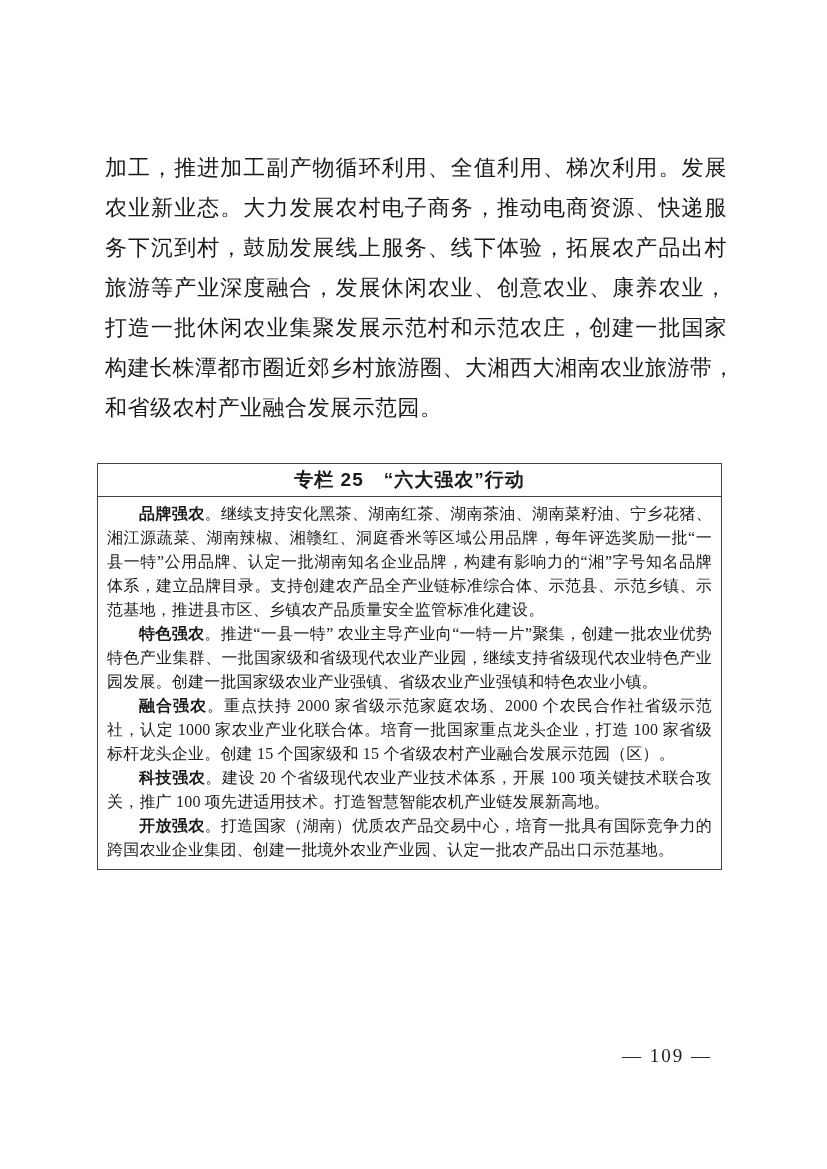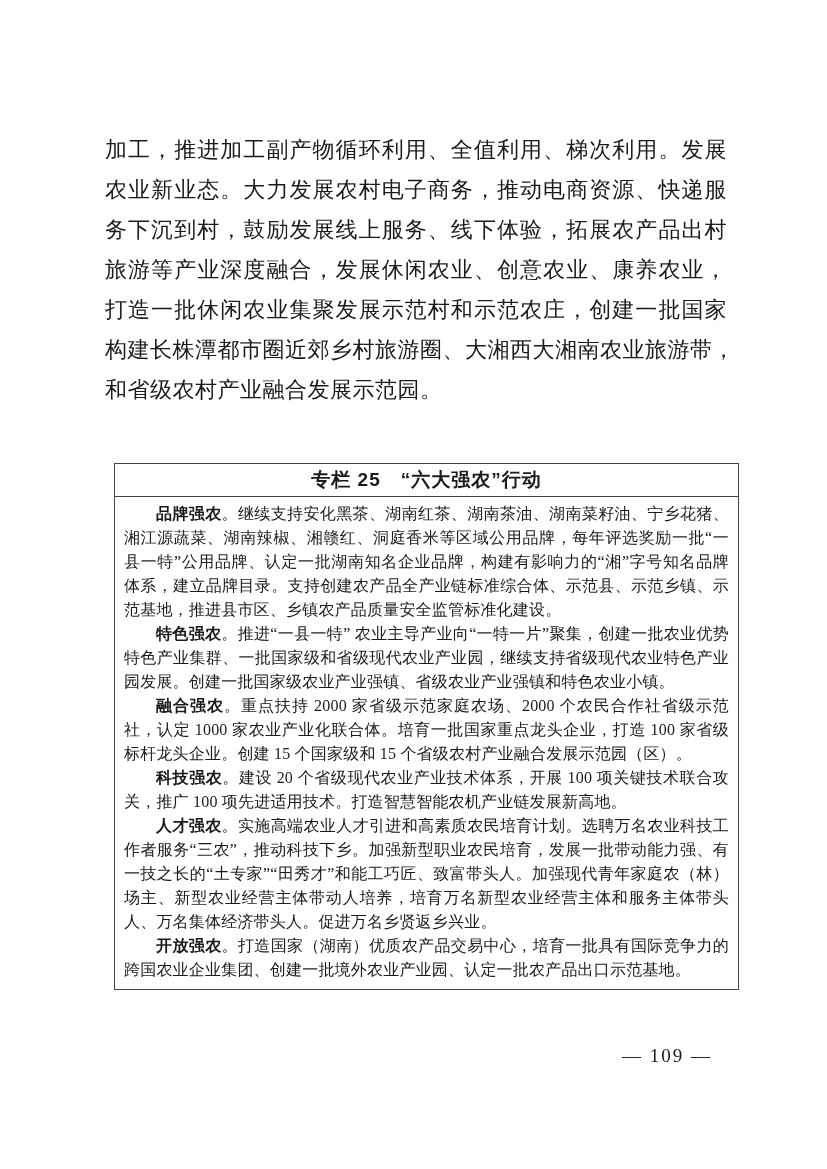--- a/index.html
+++ b/index.html
@@ -12,40 +12,39 @@
     position: relative;
     width: 827px;
     height: 1169px;
     background: #ffffff;
     overflow: hidden;
   }
   
   .body-text {
     position: absolute;
     left: 105px;
-    top: 132px;
+    top: 148px;
     width: 622px;
-    font-family: Liberation Mono, monospace;
   }
   .body-line {
     font-size: 22px;
     line-height: 40px;
     height: 40px;
     letter-spacing: 0.5px;
     text-align: justify;
     text-align-last: justify;
     white-space: nowrap;
   }
   .body-line:last-child {
     text-align-last: left;
   }
   
   .column-box {
     position: absolute;
-    left: 114px;
+    left: 97px;
     top: 463px;
     width: 625px;
     border: 1px solid #444;
     background: #ffffff;
   }
   .column-header {
     border-bottom: 1px solid #444;
     text-align: center;
     font-family: "Liberation Sans", "DejaVu Sans", sans-serif;
     font-weight: bold;
@@ -95,20 +94,19 @@
     <div class="body-line">和省级农村产业融合发展示范园。</div>
   </div>
 
   <div class="column-box">
     <div class="column-header">专栏 25　“六大强农”行动</div>
     <div class="column-body">
       <p><span class="term">品牌强农</span><span>。继续支持安化黑茶、湖南红茶、湖南茶油、湖南菜籽油、宁乡花猪、湘江源蔬菜、湖南辣椒、湘赣红、洞庭香米等区域公用品牌，每年评选奖励一批“一县一特”公用品牌、认定一批湖南知名企业品牌，构建有影响力的“湘”字号知名品牌体系，建立品牌目录。支持创建农产品全产业链标准综合体、示范县、示范乡镇、示范基地，推进县市区、乡镇农产品质量安全监管标准化建设。</span></p>
       <p><span class="term">特色强农</span><span>。推进“一县一特” 农业主导产业向“一特一片”聚集，创建一批农业优势特色产业集群、一批国家级和省级现代农业产业园，继续支持省级现代农业特色产业园发展。创建一批国家级农业产业强镇、省级农业产业强镇和特色农业小镇。</span></p>
       <p><span class="term">融合强农</span><span>。重点扶持 2000 家省级示范家庭农场、2000 个农民合作社省级示范社，认定 1000 家农业产业化联合体。培育一批国家重点龙头企业，打造 100 家省级标杆龙头企业。创建 15 个国家级和 15 个省级农村产业融合发展示范园（区）。</span></p>
       <p><span class="term">科技强农</span><span>。建设 20 个省级现代农业产业技术体系，开展 100 项关键技术联合攻关，推广 100 项先进适用技术。打造智慧智能农机产业链发展新高地。</span></p>
-      <p><span class="term">人才强农</span><span>。实施高端农业人才引进和高素质农民培育计划。选聘万名农业科技工作者服务“三农”，推动科技下乡。加强新型职业农民培育，发展一批带动能力强、有一技之长的“土专家”“田秀才”和能工巧匠、致富带头人。加强现代青年家庭农（林）场主、新型农业经营主体带动人培养，培育万名新型农业经营主体和服务主体带头人、万名集体经济带头人。促进万名乡贤返乡兴业。</span></p>
       <p><span class="term">开放强农</span><span>。打造国家（湖南）优质农产品交易中心，培育一批具有国际竞争力的跨国农业企业集团、创建一批境外农业产业园、认定一批农产品出口示范基地。</span></p>
     </div>
   </div>
 
   <div class="page-number">—  109  —</div>
 
 </div>
 
 </body></html>

